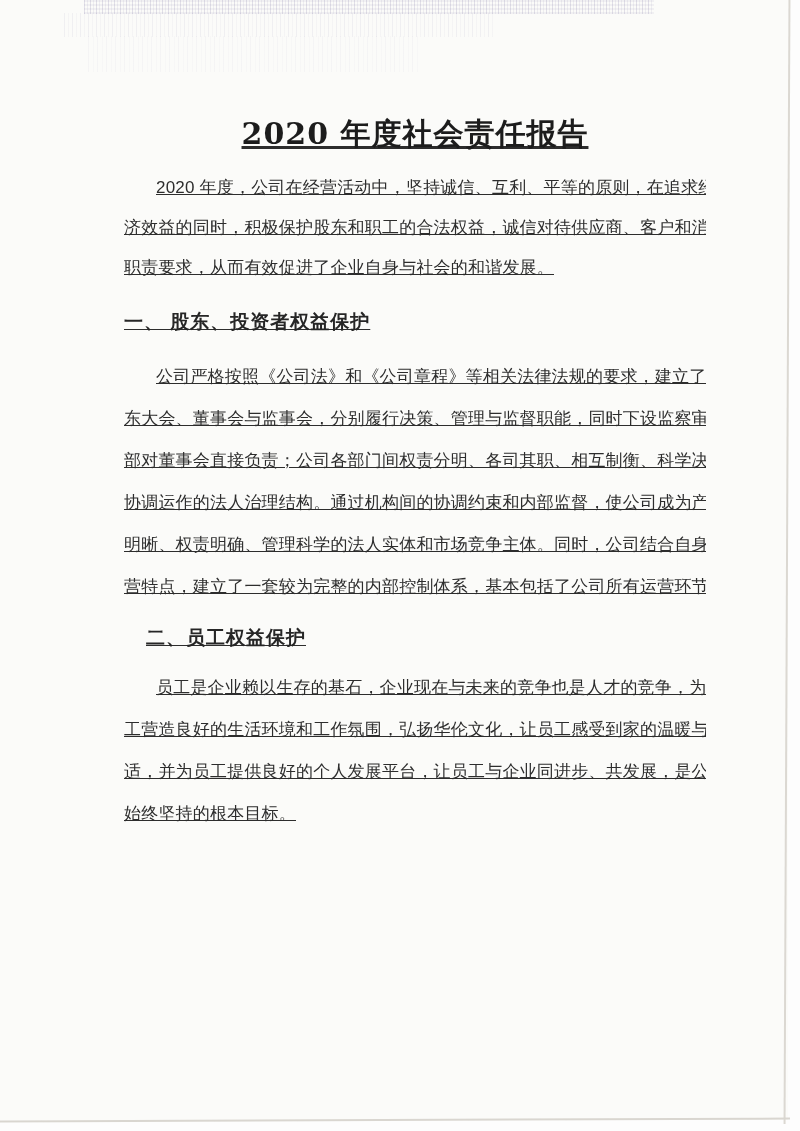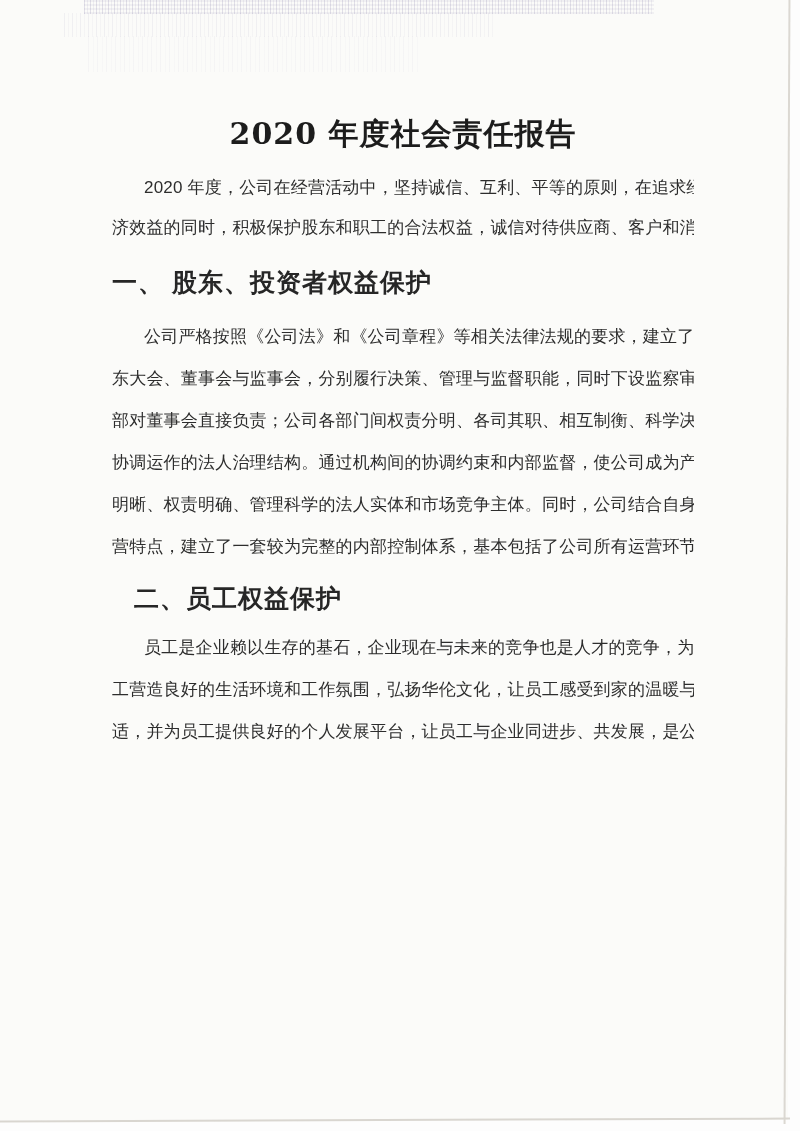--- a/index.html
+++ b/index.html
@@ -48,23 +48,24 @@
   }
   .edge-bottom {
     position: absolute; left: 0; top: 1119px; width: 790px; height: 2px;
     background: #d9d6d0;
     transform: rotate(-0.2deg);
   }
 
   
   .content {
     position: absolute;
-    left: 112px;
+    left: 124px;
     top: 112px;
     width: 582px;
+    text-decoration: underline;
   }
 
   .doc-title {
     font-family: "DejaVu Serif", "Liberation Serif", serif;
     font-size: 30px;
     font-weight: 600;
     color: #1c1c1c;
     text-align: center;
     line-height: 44px;
     height: 44px;
@@ -90,21 +91,21 @@
   .line.indent { padding-left: 32px; }
 
   .p1 { margin-top: 0; }
   .p2 { margin-top: 13px; }
   .heading-1 { margin-top: 14px; }
   .p3 { margin-top: 14px; }
   .heading-2 { margin-top: 10px; }
   .p4 { margin-top: 9px; }
 
   .heading {
-    font-size: 25px;
+    font-size: 19px;
     font-weight: bold;
     color: #262626;
     line-height: 40px;
     height: 40px;
     letter-spacing: 1px;
     text-align: left;
     text-align-last: left;
     white-space: nowrap;
   }
   .heading-2 { padding-left: 22px; }
@@ -123,20 +124,21 @@
   <div class="edge-right"></div>
   <div class="edge-bottom"></div>
 
   <div class="content">
 
     <div class="doc-title">2020 年度社会责任报告</div>
 
     <div class="para p1">
       <div class="line indent">2020 年度，公司在经营活动中，坚持诚信、互利、平等的原则，在追求经</div>
       <div class="line">济效益的同时，积极保护股东和职工的合法权益，诚信对待供应商、客户和消费</div>
+      <div class="line end">职责要求，从而有效促进了企业自身与社会的和谐发展。</div>
     </div>
 
     <div class="para p2">
     </div>
 
     <div class="heading heading-1">一、 股东、投资者权益保护</div>
 
     <div class="para p3 lh42">
       <div class="line indent">公司严格按照《公司法》和《公司章程》等相关法律法规的要求，建立了股</div>
       <div class="line">东大会、董事会与监事会，分别履行决策、管理与监督职能，同时下设监察审计</div>
@@ -145,16 +147,17 @@
       <div class="line">明晰、权责明确、管理科学的法人实体和市场竞争主体。同时，公司结合自身经</div>
       <div class="line">营特点，建立了一套较为完整的内部控制体系，基本包括了公司所有运营环节，</div>
     </div>
 
     <div class="heading heading-2">二、员工权益保护</div>
 
     <div class="para p4 lh42">
       <div class="line indent">员工是企业赖以生存的基石，企业现在与未来的竞争也是人才的竞争，为员</div>
       <div class="line">工营造良好的生活环境和工作氛围，弘扬华伦文化，让员工感受到家的温暖与舒</div>
       <div class="line">适，并为员工提供良好的个人发展平台，让员工与企业同进步、共发展，是公司</div>
+      <div class="line end">始终坚持的根本目标。</div>
     </div>
 
   </div>
 </div>
 
 </body></html>

